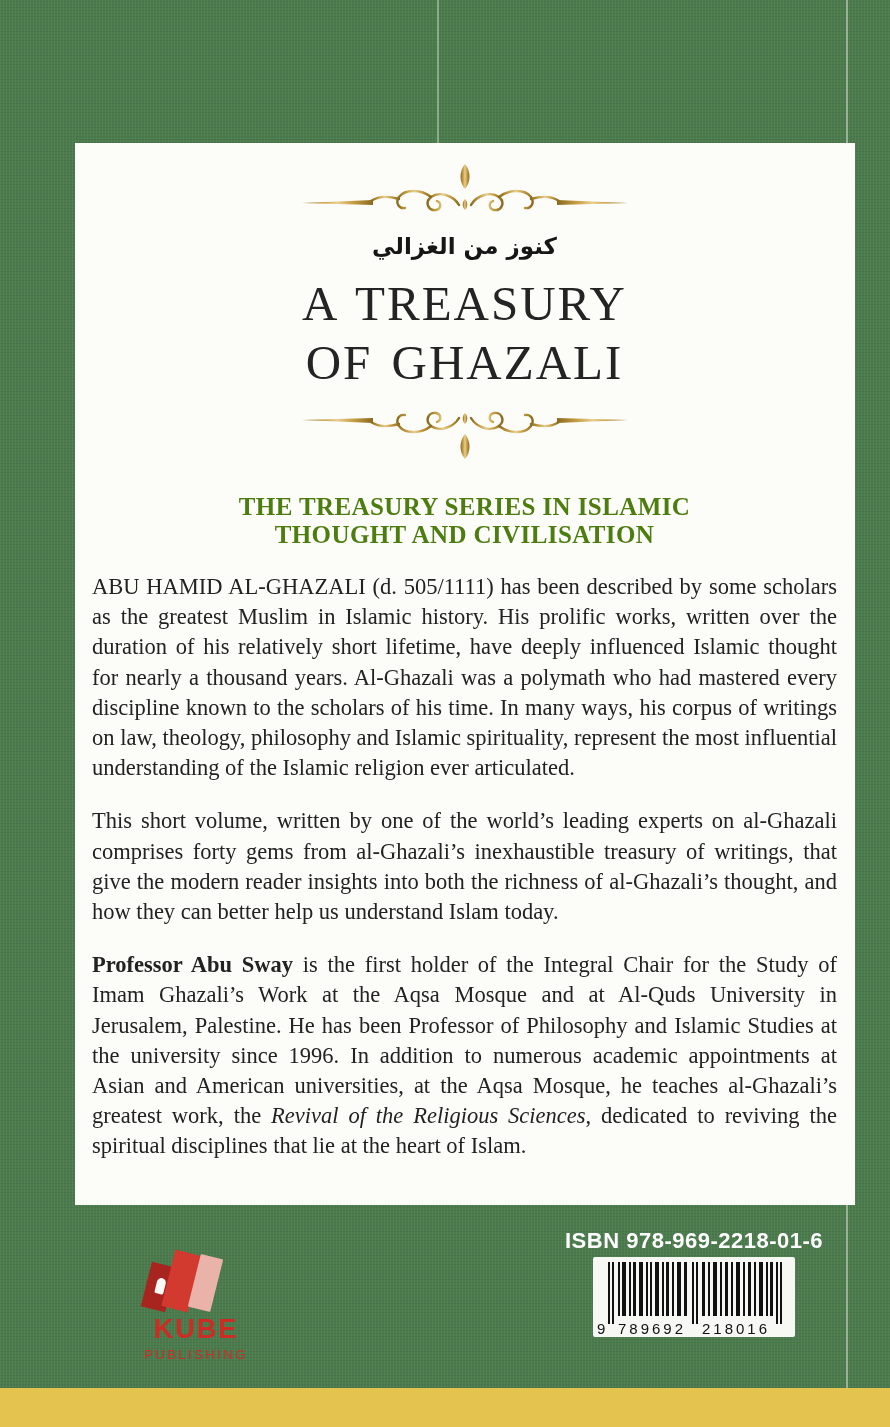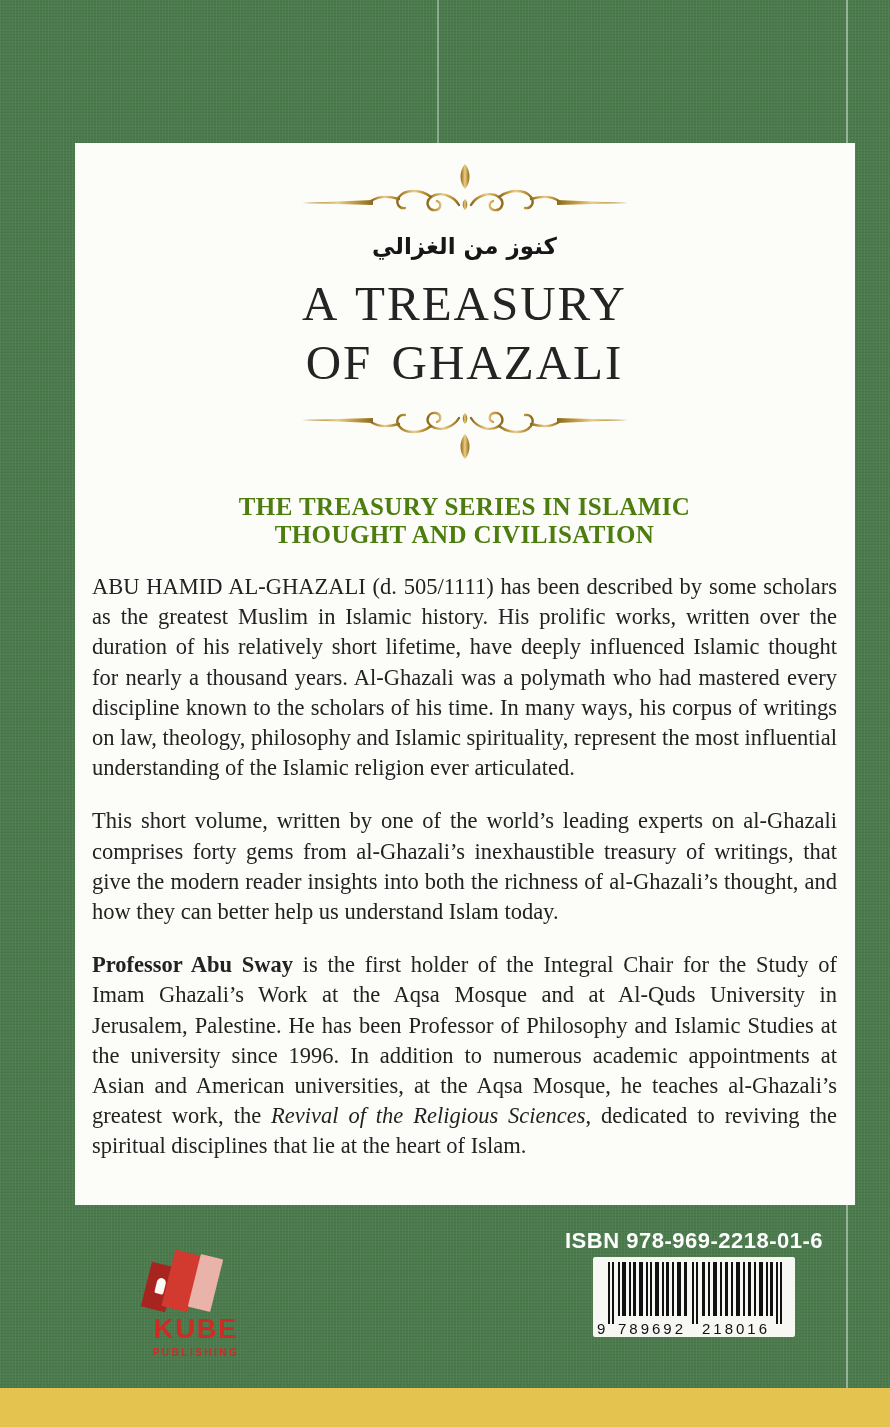--- a/index.html
+++ b/index.html
@@ -59,21 +59,21 @@
 
   
   .kube { position:absolute; left:128px; top:1250px; width:120px; text-align:center;margin-left:8px; }
   .kube-books { position:relative; width:92px; height:60px; margin-left:6px; }
   .bk { position:absolute; bottom:0; border-radius:1px; }
   .bk1 { left:4px;  width:25px; height:46px; background:#a8241f; transform:rotate(14deg); }
   .bk2 { left:26px; width:27px; height:58px; background:#d23a30; transform:rotate(14deg); }
   .bk3 { left:52px; width:23px; height:54px; background:#eab3a9; transform:rotate(14deg); }
   .bk-figure { position:absolute; left:14px; bottom:16px; width:9px; height:16px; background:#fbfbf5; border-radius:5px 5px 2px 2px; transform:rotate(14deg); }
   .kube-name { font-family:"Liberation Sans", sans-serif; font-weight:bold; color:#cf2b25; font-size:27px; letter-spacing:2px; margin-top:4px; }
-  .kube-sub  { font-family:"Liberation Sans", sans-serif; font-weight:bold; color:#cf2b25; font-size:10px; letter-spacing:2.5px; margin-top:2px; }
+  .kube-sub  { font-family:"Liberation Sans", sans-serif; font-weight:normal; color:#cf2b25; font-size:13px; letter-spacing:2.5px; margin-top:2px; }
 
   .isbn-label {
     position:absolute; left:565px; top:1228px; width:240px; text-align:left;
     font-family:"Liberation Sans", sans-serif; font-weight:bold;
     color:#ffffff; font-size:22px; letter-spacing:0.5px; white-space:nowrap;
   }
   .barcode-box {
     position:absolute; left:593px; top:1257px; width:202px; height:80px;
     background:#f7f7f4; border-radius:2px; padding:2px 1px 0 1px;
   }

